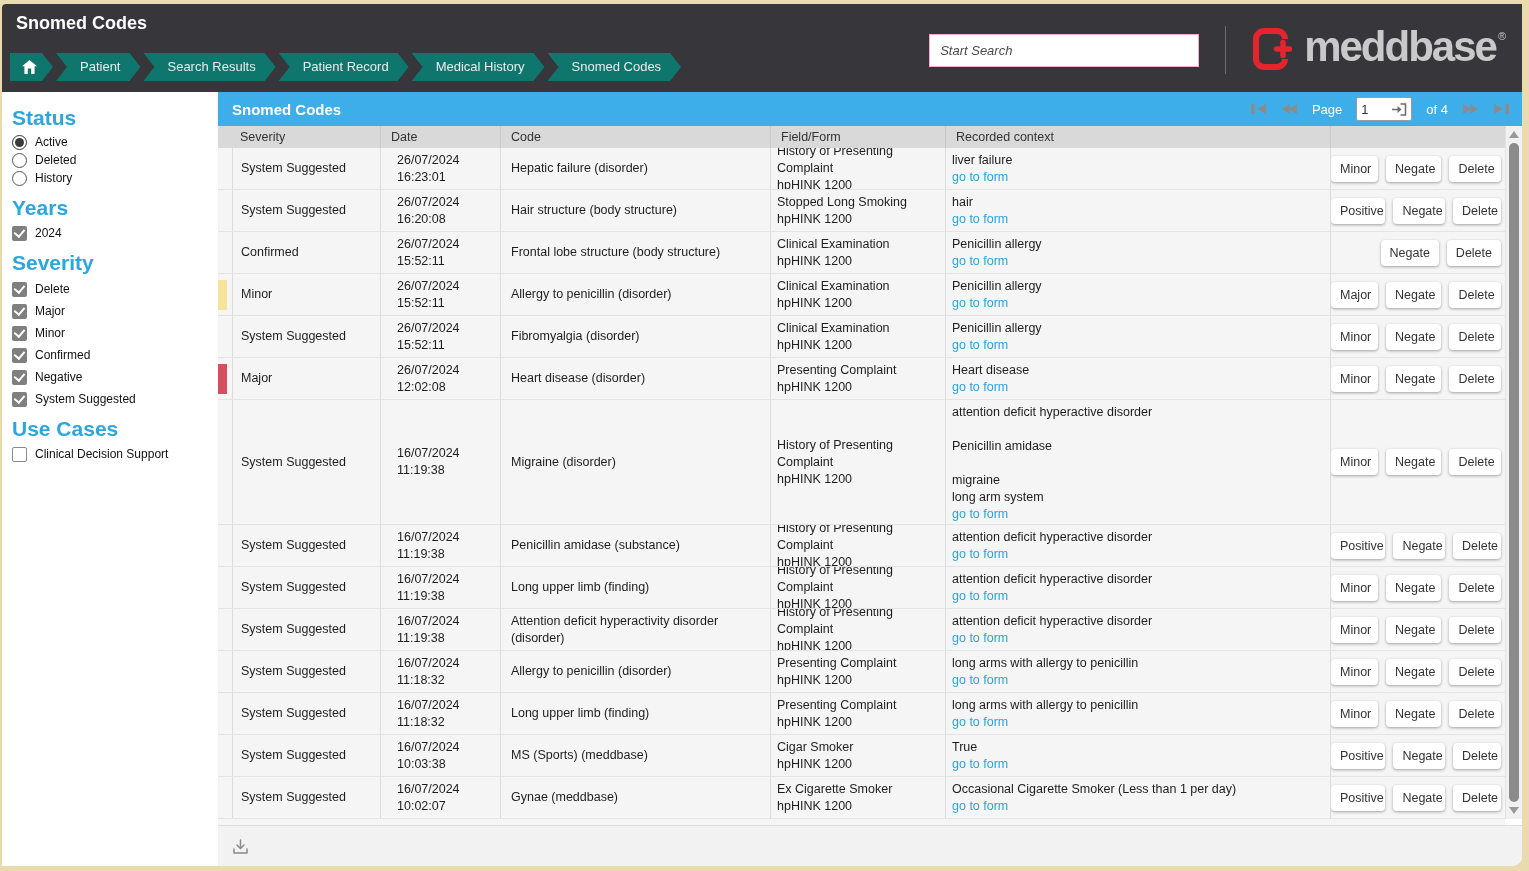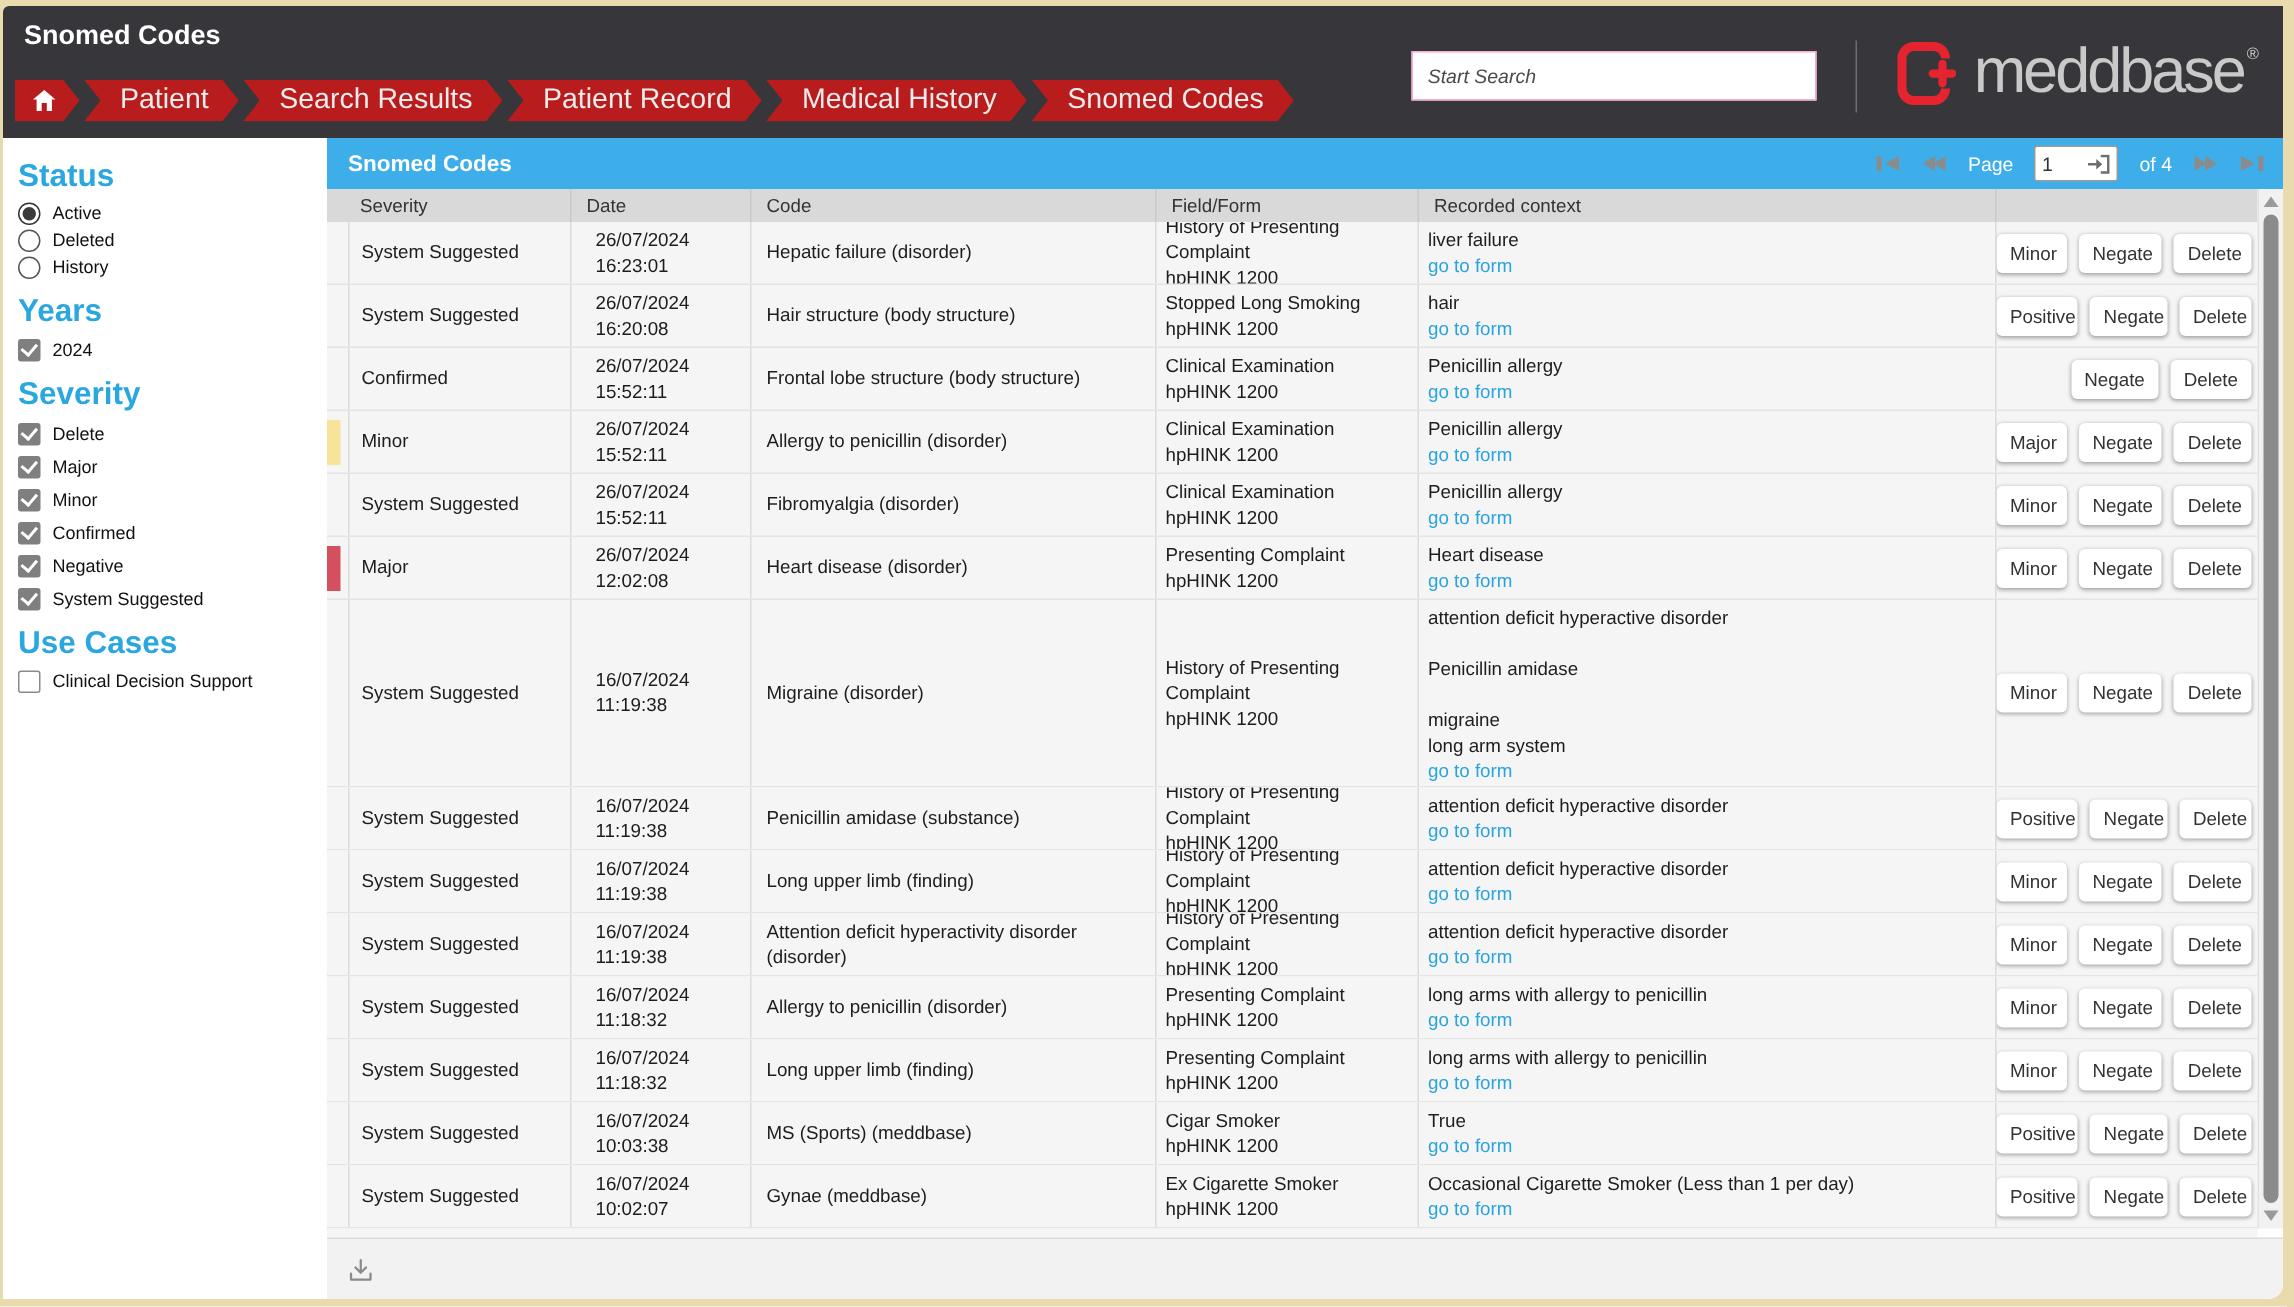--- a/index.html
+++ b/index.html
@@ -3,29 +3,29 @@
 <meta charset="utf-8">
 <style>
   html,body{margin:0;padding:0}
   body{width:1529px;height:871px;background:#e9dbae;font-family:"Liberation Sans",sans-serif;position:relative;overflow:hidden}
   .page{position:absolute;top:4px;left:2px;right:7px;bottom:5px;background:#fff;border-bottom-right-radius:10px;border-top-left-radius:4px;overflow:hidden}
 
   
   header{height:88px;background:#37373b;position:relative}
   .page-title{position:absolute;left:14px;top:9px;color:#fff;font-size:18px;font-weight:700}
   .breadcrumb{position:absolute;left:8px;top:49px;display:flex}
-  .crumb{height:28px;line-height:28px;background:#b91c1c;color:#ebebeb;font-size:19px;padding:0 20px 0 24px;margin-right:3px;cursor:pointer;
+  .crumb{height:28px;line-height:28px;background:#0f766e;color:#ebebeb;font-size:13px;padding:0 20px 0 24px;margin-right:3px;cursor:pointer;
     clip-path:polygon(0 0,calc(100% - 11px) 0,100% 50%,calc(100% - 11px) 100%,0 100%,11px 50%)}
   .crumb.home{padding:0 16px 0 12px;clip-path:polygon(0 0,calc(100% - 11px) 0,100% 50%,calc(100% - 11px) 100%,0 100%);display:flex;align-items:center}
   .header-right{position:absolute;right:16px;top:20px;display:flex;align-items:center}
   .search{width:248px;height:31px;border:1px solid #f9a8d4;padding:0 10px;font-size:13px;font-family:inherit;color:#222}
   .search::placeholder{font-style:italic;color:#4a4a4a}
   .hdr-divider{width:1px;height:48px;background:#6e6e72;margin:0 26px}
   .logo{display:flex;align-items:flex-start;cursor:default}
-  .logo-text{color:#c9c9c9;font-size:42px;line-height:46px;letter-spacing:-2px;font-weight:400}
+  .logo-text{color:#c9c9c9;font-size:42px;line-height:46px;letter-spacing:-2px;font-weight:700}
   .logo .reg{color:#c9c9c9;font-size:11px;margin-top:6px;margin-left:2px}
   .logo svg{margin-right:12px;margin-top:2px}
 
   
   .content{display:flex;height:774px}
   aside{width:216px;box-sizing:border-box;padding:4px 0 0 10px;background:#fff}
   .ftitle{color:#2ba7e0;font-size:21px;font-weight:600;margin:10px 0 5px}
   .fitem{display:flex;align-items:flex-start;margin:3px 0;font-size:12px;color:#111;cursor:pointer}
   .fgroup-severity .fitem{margin:7px 0}
   .fgroup-years .fitem{margin:6px 0}

